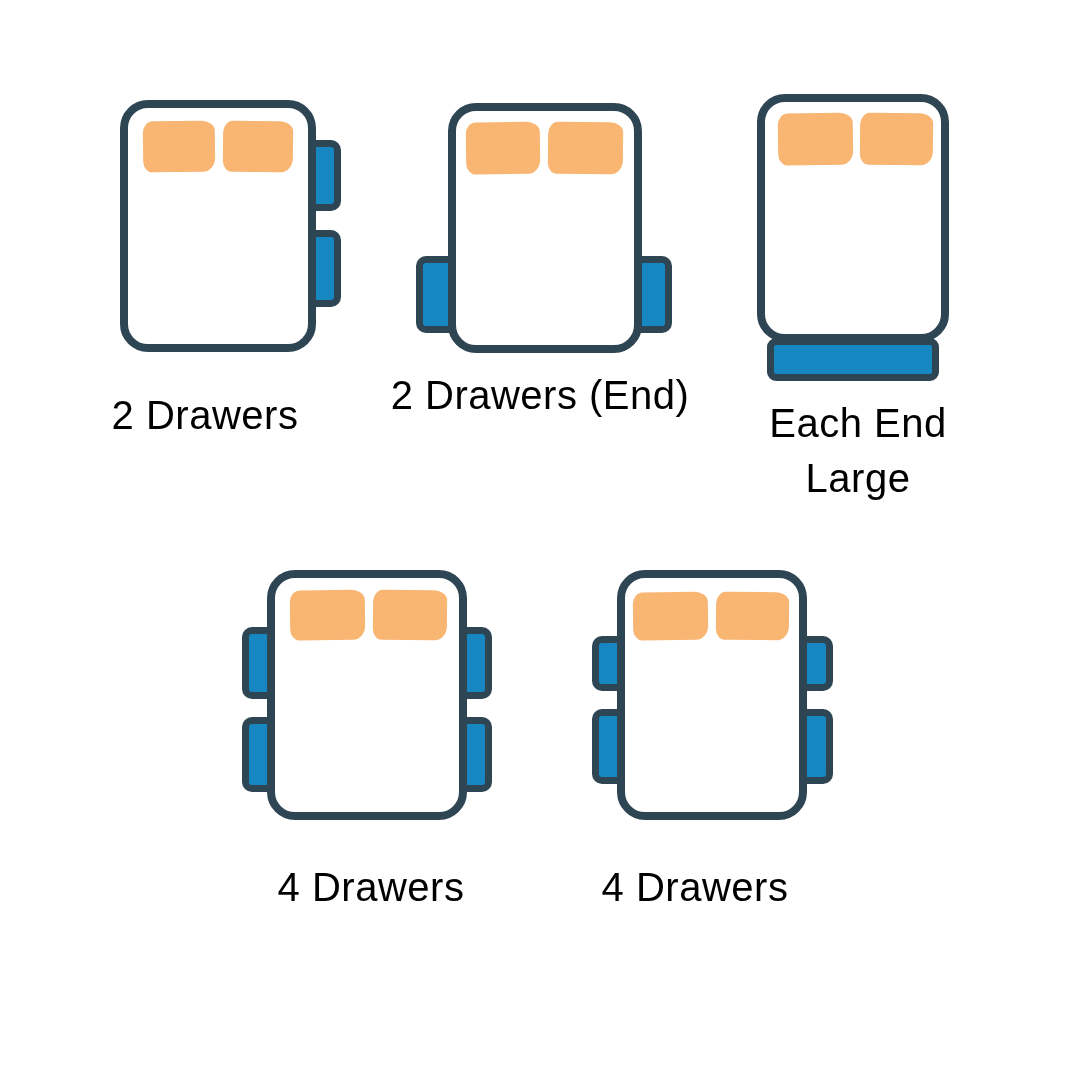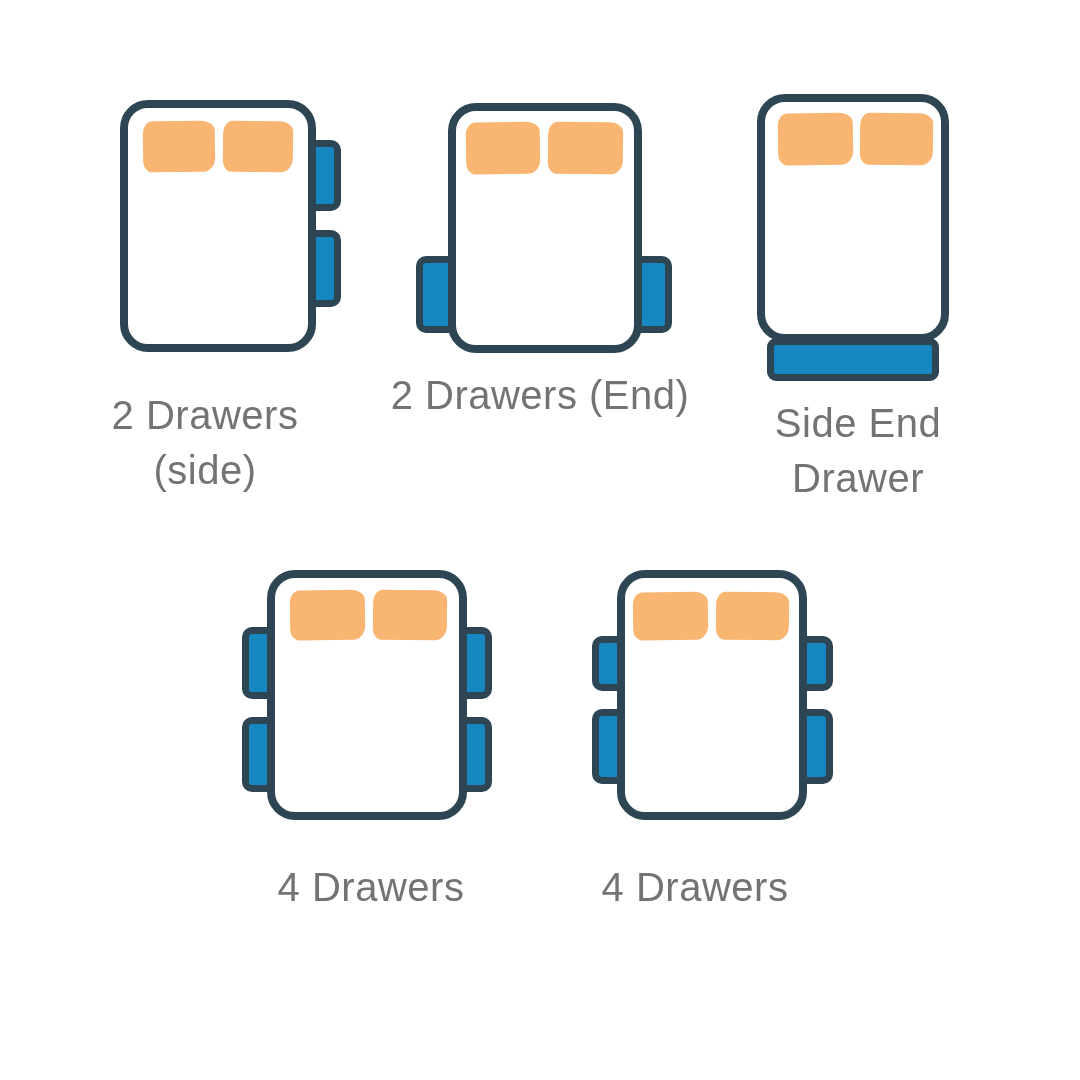--- a/index.html
+++ b/index.html
@@ -45,61 +45,60 @@
   }
   .drawer.front {
     z-index: 4;
     border-radius: 9px;
   }
   .label {
     position: absolute;
     text-align: center;
     font-size: 40px;
     line-height: 55px;
-    color: #737373;
+    color: #000000;
     letter-spacing: 0.5px;
   }
 </style>
 </head>
 <body>
 
 <div class="canvas">
 
   <div class="bed" style="left:120px; top:100px; width:196px; height:252px;">
     <div class="drawer" style="right:-25px; top:40px; width:39px; height:71px;"></div>
     <div class="drawer" style="right:-25px; top:130px; width:39px; height:77px;"></div>
     <div class="bed-body"></div>
     <div class="pillow tilt-l" style="left:23px; top:21px; width:72px; height:51px;"></div>
     <div class="pillow tilt-r" style="left:103px; top:21px; width:70px; height:51px;"></div>
   </div>
   <div class="label" style="left:55px; top:388px; width:300px;">
     <div>2 Drawers</div>
-    <div>(side)</div>
   </div>
 
   <div class="bed" style="left:448px; top:103px; width:194px; height:250px;">
     <div class="drawer" style="left:-32px; top:153px; width:48px; height:77px;"></div>
     <div class="drawer" style="right:-30px; top:153px; width:48px; height:77px;"></div>
     <div class="bed-body"></div>
     <div class="pillow tilt-l" style="left:18px; top:19px; width:74px; height:52px;"></div>
     <div class="pillow tilt-r" style="left:100px; top:19px; width:75px; height:52px;"></div>
   </div>
   <div class="label" style="left:378px; top:368px; width:324px;text-align:center;">
     <div>2 Drawers (End)</div>
   </div>
 
   <div class="bed" style="left:757px; top:94px; width:192px; height:248px;">
     <div class="drawer front" style="left:10px; top:244px; width:172px; height:43px;"></div>
     <div class="bed-body"></div>
     <div class="pillow tilt-l" style="left:21px; top:19px; width:75px; height:52px;"></div>
     <div class="pillow tilt-r" style="left:103px; top:19px; width:73px; height:52px;"></div>
   </div>
   <div class="label" style="left:728px; top:396px; width:260px;">
-    <div>Side End</div>
-    <div>Drawer</div>
+    <div>Each End</div>
+    <div>Large</div>
   </div>
 
   <div class="bed" style="left:267px; top:570px; width:200px; height:250px;">
     <div class="drawer" style="left:-25px; top:57px; width:39px; height:72px;"></div>
     <div class="drawer" style="left:-25px; top:147px; width:39px; height:75px;"></div>
     <div class="drawer" style="right:-25px; top:57px; width:39px; height:72px;"></div>
     <div class="drawer" style="right:-25px; top:147px; width:39px; height:75px;"></div>
     <div class="bed-body"></div>
     <div class="pillow tilt-l" style="left:23px; top:20px; width:75px; height:50px;"></div>
     <div class="pillow tilt-r" style="left:106px; top:20px; width:74px; height:50px;"></div>

